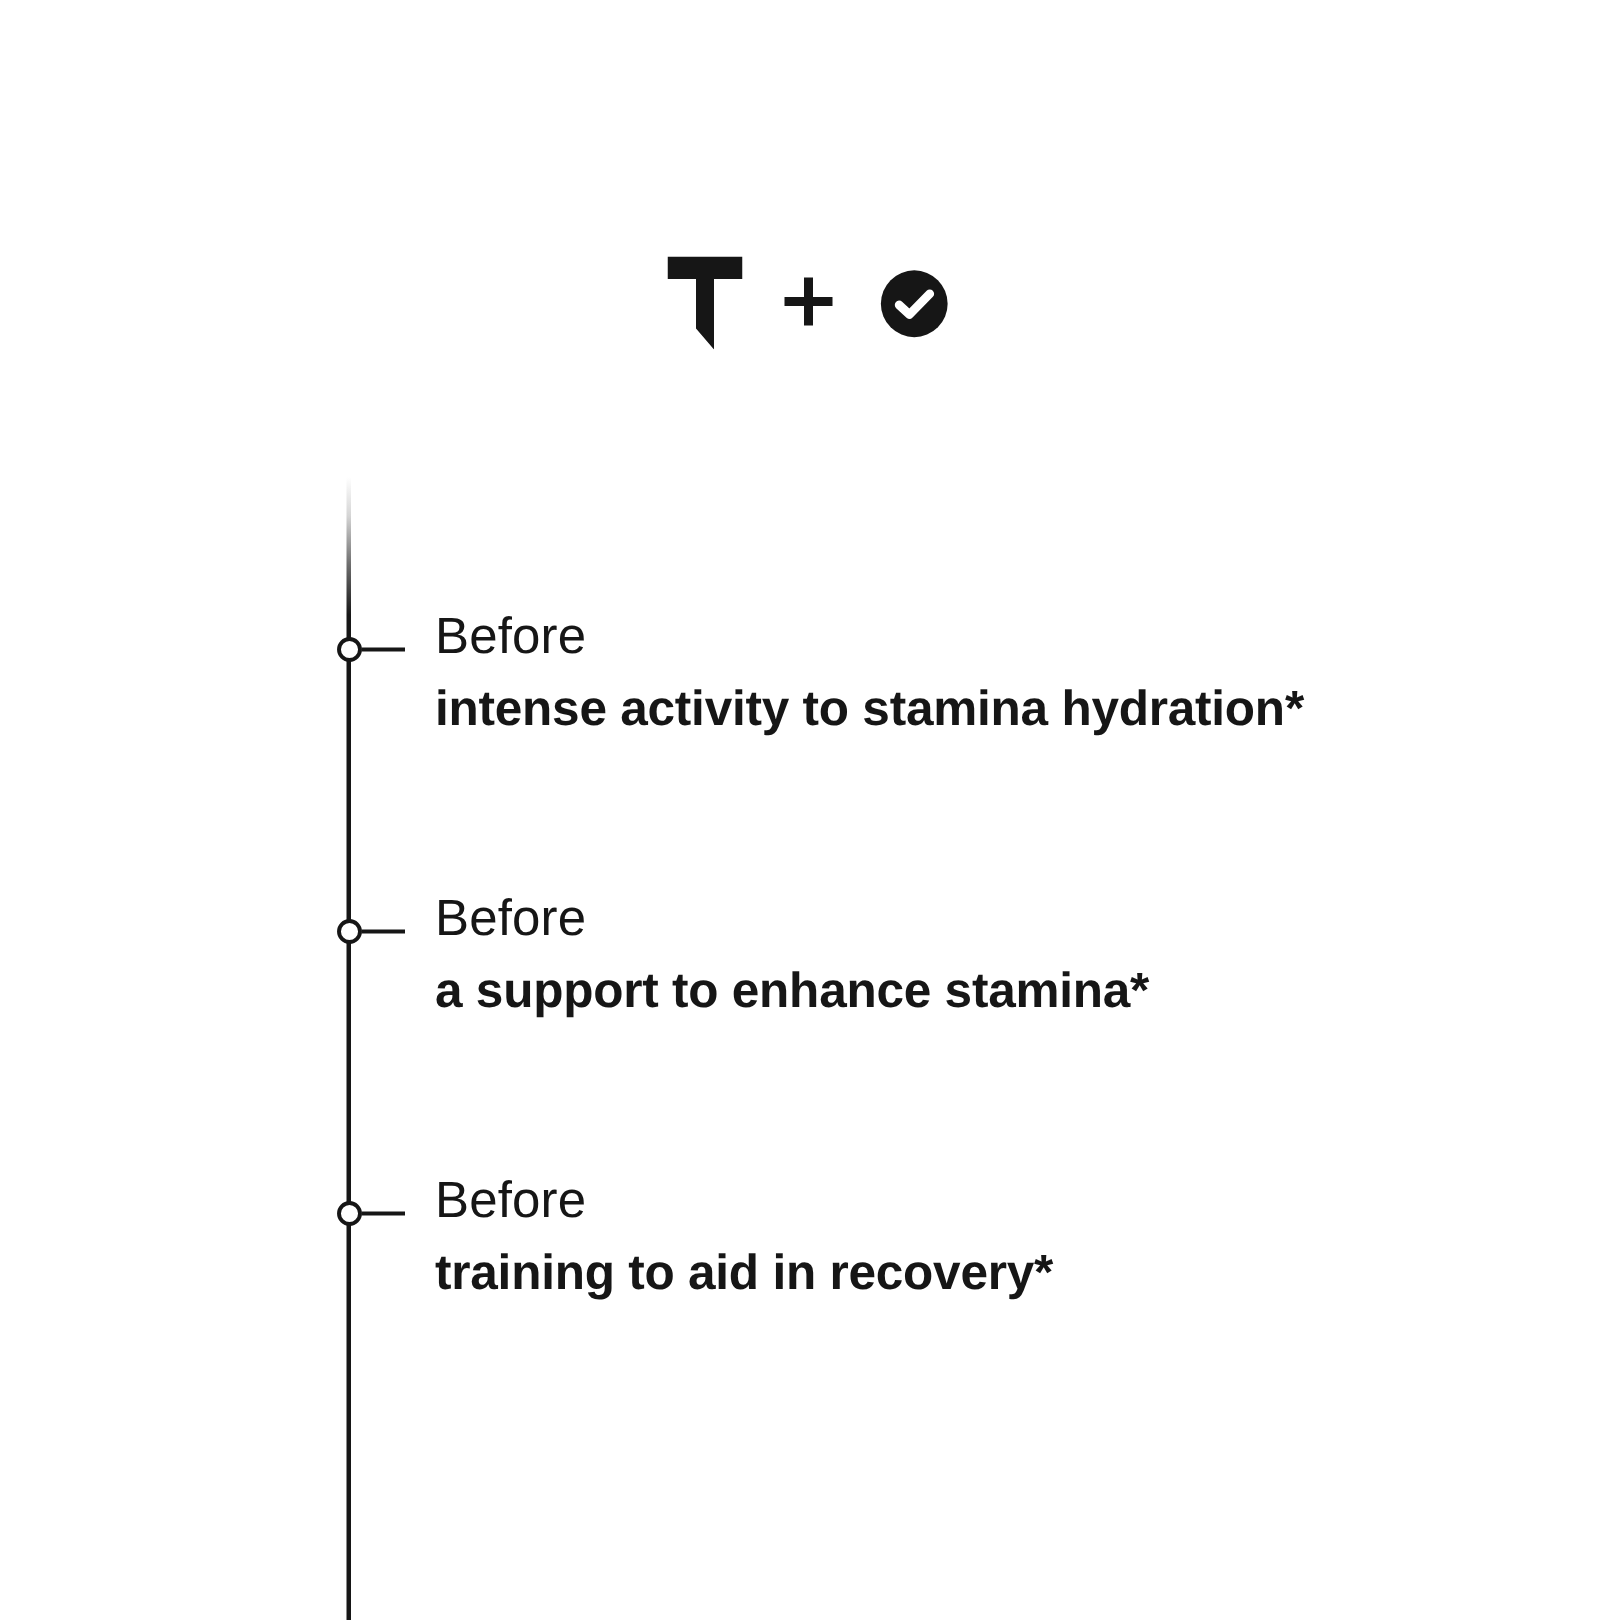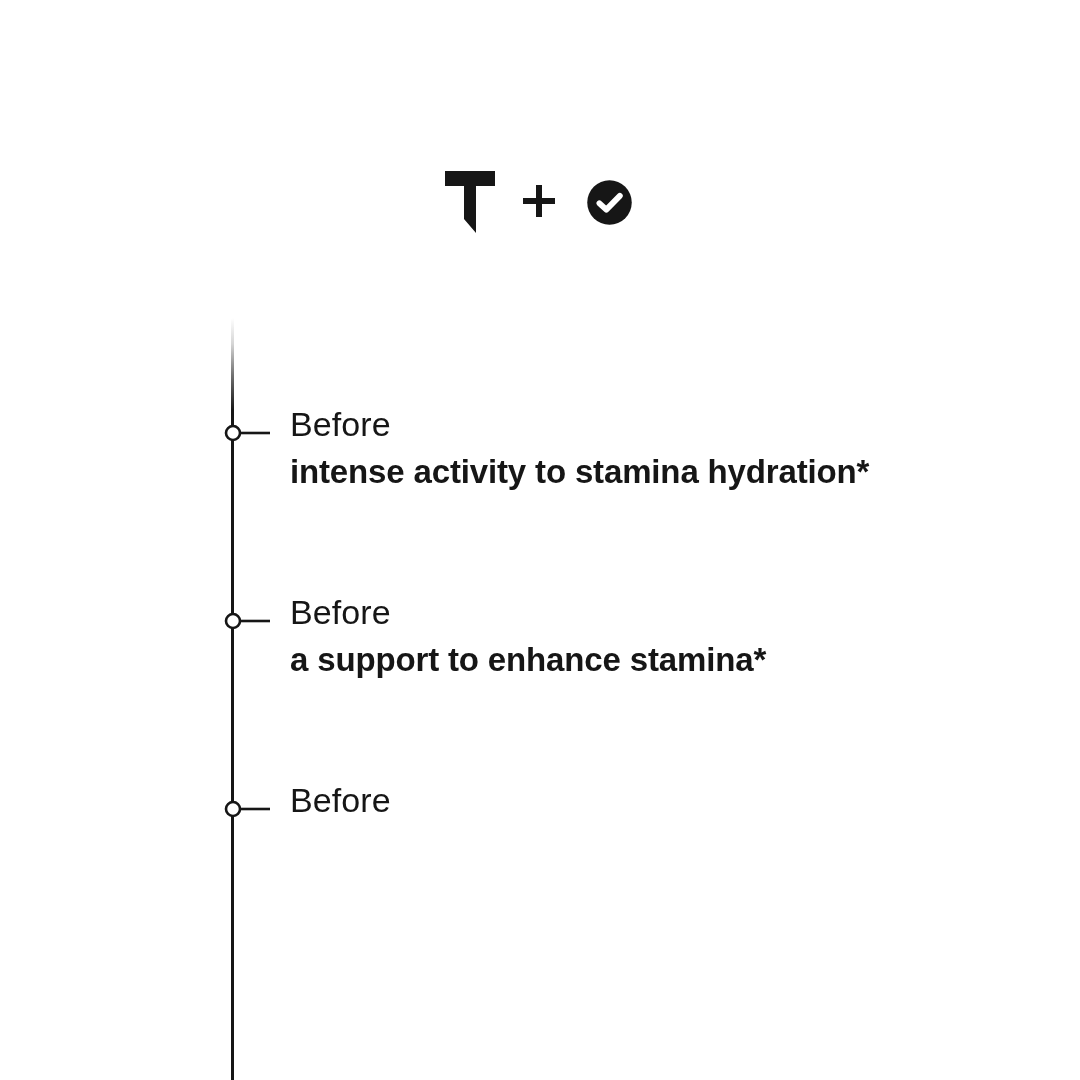--- a/index.html
+++ b/index.html
@@ -170,16 +170,17 @@
 
   <div class="timeline-step" style="top:809px">
     <span class="step-marker">
       <svg viewBox="0 0 52 18" width="52" height="18" aria-hidden="true">
         <circle cx="9" cy="9" r="7" fill="#ffffff" stroke="#161616" stroke-width="2.6"></circle>
         <line x1="17" y1="9" x2="46" y2="9" stroke="#161616" stroke-width="2.6"></line>
       </svg>
     </span>
     <div class="step-body">
       <div class="step-phase">Before</div>
+      <div class="step-detail">training to aid in recovery*</div>
     </div>
   </div>
 
 </div>
 
 </body></html>

